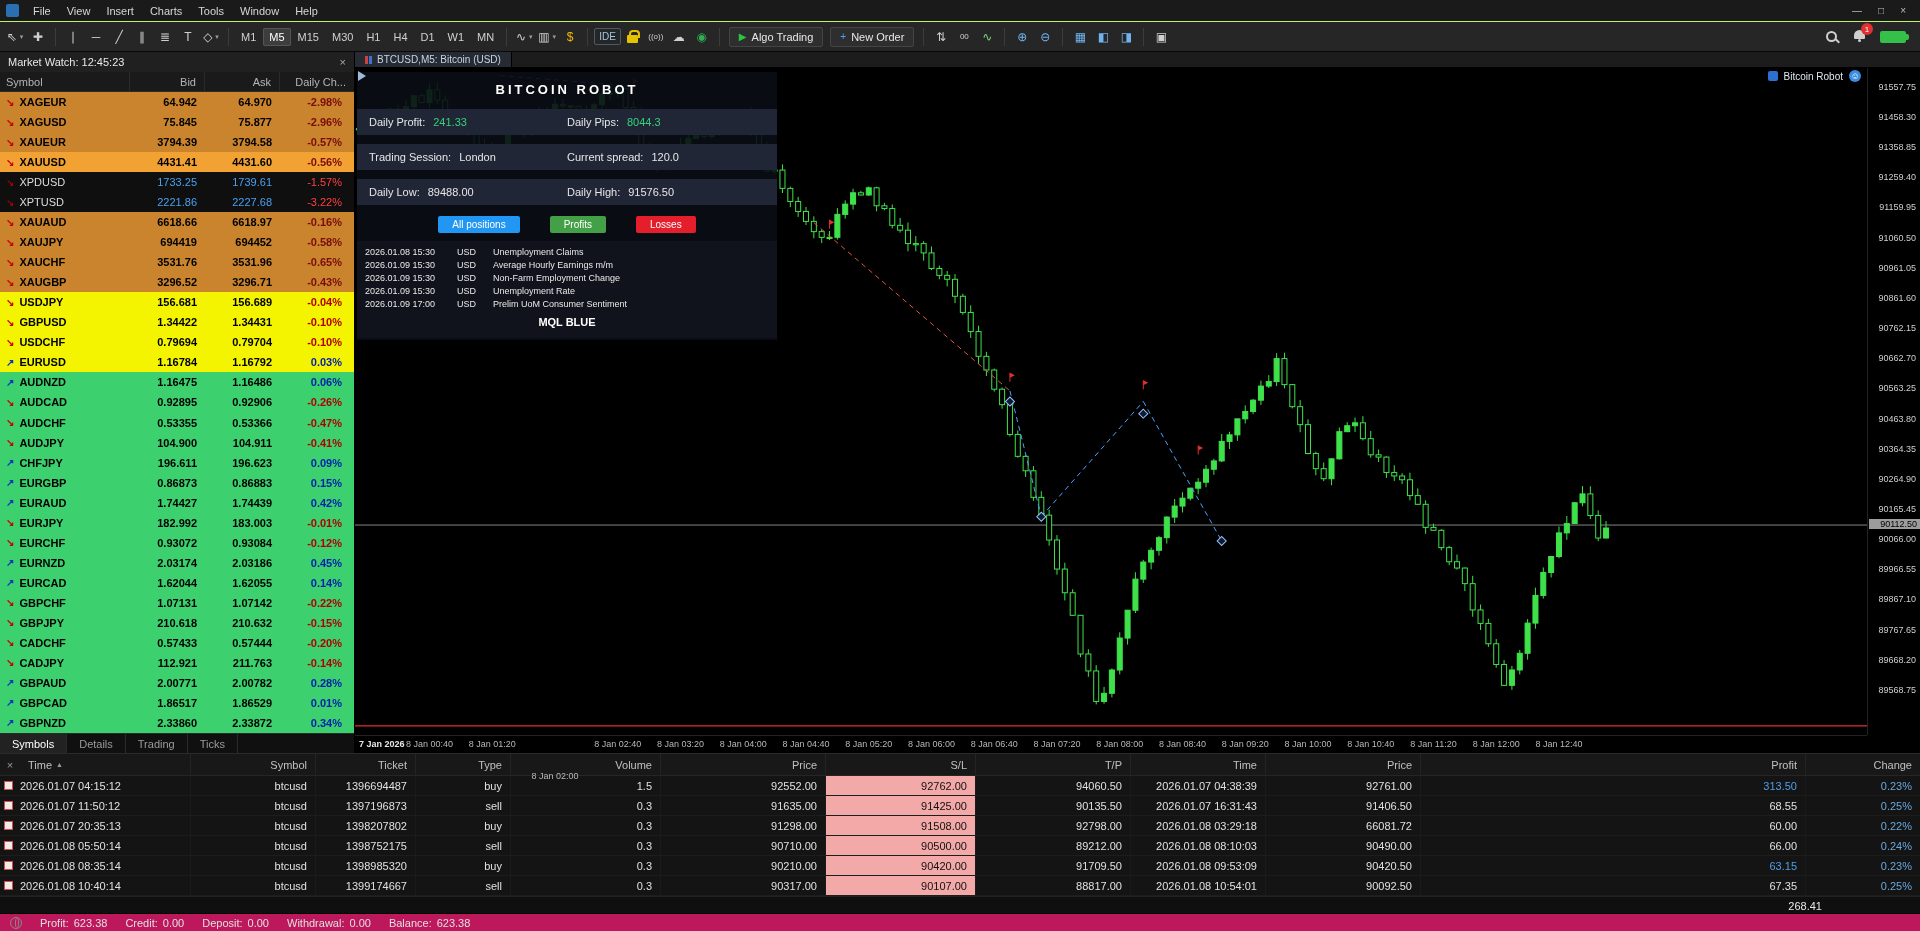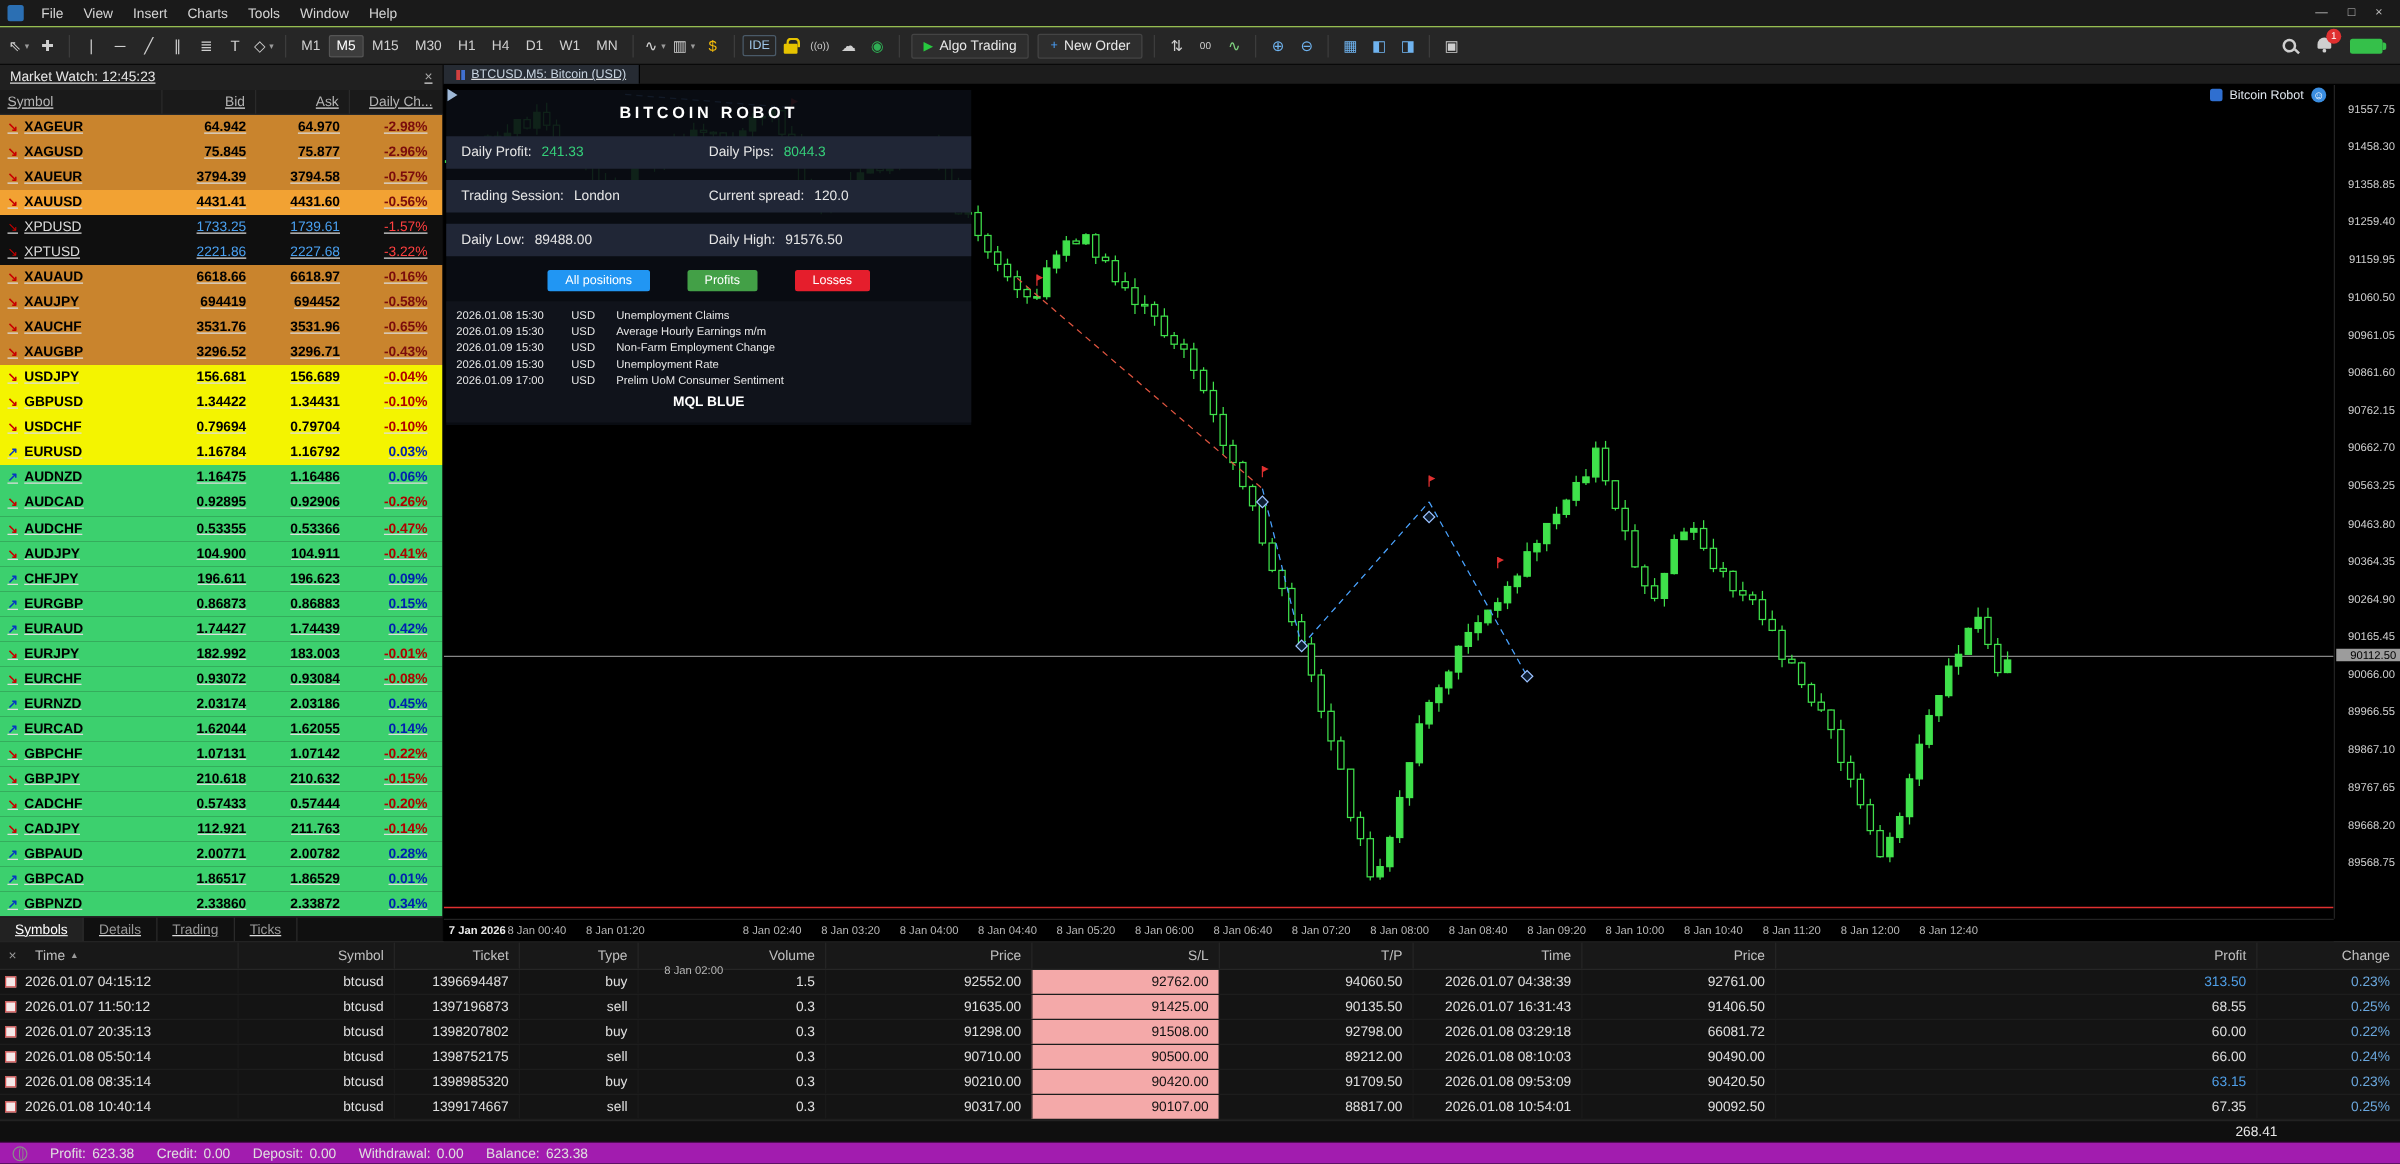--- a/index.html
+++ b/index.html
@@ -34,21 +34,21 @@
   .ico-search::after{content:"";position:absolute;left:10px;top:10px;width:5px;height:2px;background:#cfcfcf;transform:rotate(45deg);}
   .ico-bell{width:13px;height:13px;position:relative;display:inline-block;}
   .ico-bell::before{content:"";position:absolute;left:1px;top:1px;width:11px;height:9px;background:#cfcfcf;border-radius:6px 6px 1px 1px;}
   .ico-bell::after{content:"";position:absolute;left:5px;bottom:0;width:3px;height:3px;background:#cfcfcf;border-radius:50%;}
   .bell-wrap{position:relative;}
   .bell-badge{position:absolute;top:-6px;right:-7px;background:#e03030;color:#fff;font-size:8px;min-width:12px;height:12px;border-radius:6px;display:flex;align-items:center;justify-content:center;padding:0 2px;}
   .ico-battery{width:26px;height:12px;background:#35c04a;border-radius:2px;position:relative;display:inline-block;}
   .ico-battery::after{content:"";position:absolute;right:-3px;top:3px;width:3px;height:6px;background:#35c04a;border-radius:0 2px 2px 0;}
 
   
-  .main{flex:1;display:flex;min-height:0;text-decoration:underline;}
+  .main{flex:1;display:flex;min-height:0;}
 
   
   .market-watch{width:355px;background:#161616;border-right:1px solid #000;display:flex;flex-direction:column;flex:0 0 355px;}
   .mw-title{height:20px;background:#202020;color:#e8e8e8;font-size:11px;display:flex;align-items:center;padding:0 8px;flex:0 0 20px;}
   .mw-close{margin-left:auto;color:#aaa;font-size:11px;}
   .mw-header{height:20px;display:flex;font-size:11px;color:#b5b5b5;border-bottom:1px solid #2a2a2a;align-items:center;flex:0 0 20px;background:#1a1a1a;}
   .mwh{height:100%;display:flex;align-items:center;border-right:1px solid #2a2a2a;}
   .mw-rows{flex:1;display:flex;flex-direction:column;overflow:hidden;}
   .mw-row{flex:1;display:flex;align-items:center;font-size:11px;min-height:0;font-weight:bold;}
   .mw-sym{width:130px;display:flex;gap:5px;padding-left:6px;align-items:center;}
@@ -119,21 +119,21 @@
   .td{padding:0 8px;height:100%;display:flex;align-items:center;border-left:1px solid #1a1a1a;}
   .td.first{border-left:none;padding-left:4px;}
   .deal-ico{width:9px;height:9px;border:1px solid #d05050;background:#f5eaea;margin-right:7px;flex:0 0 9px;}
   .td.sl{background:#f4a9a9;color:#111;}
   .td.profit-blue{color:#4f9fe8;}
   .td.change{color:#6aa7dd;}
   .align-r{justify-content:flex-end;}
   .tbx-footer{height:18px;background:#0f0f0f;display:flex;align-items:center;justify-content:flex-end;padding-right:98px;color:#e8e8e8;flex:0 0 18px;border-top:1px solid #222;}
 
   
-  .statusbar{height:18px;background:#a21caf;border-top:1px solid #000;display:flex;align-items:center;font-size:11px;color:#e0e0e0;padding:0 10px;gap:18px;flex:0 0 18px;}
+  .statusbar{height:18px;background:#be185d;border-top:1px solid #000;display:flex;align-items:center;font-size:11px;color:#e0e0e0;padding:0 10px;gap:18px;flex:0 0 18px;}
   .sb-globe{width:12px;height:12px;border-radius:50%;border:1px solid #8a8a8a;position:relative;}
   .sb-globe::after{content:"";position:absolute;left:4px;top:0;width:2px;height:10px;border-left:1px solid #8a8a8a;border-right:1px solid #8a8a8a;border-radius:50%;}
   .sb-seg{display:flex;gap:5px;}
 </style>
 </head>
 <body>
 
 <div class="app">
 
   <div class="menubar">
@@ -433,21 +433,21 @@
             <span class="mw-ask">183.003</span>
             <span class="mw-chg chg-neg">-0.01%</span>
           </div>
           <div class="mw-row g-green">
             <span class="mw-sym">
               <span class="mw-arrow" style="color: rgb(200, 0, 0);">↘</span>
               <span>EURCHF</span>
             </span>
             <span class="mw-bid">0.93072</span>
             <span class="mw-ask">0.93084</span>
-            <span class="mw-chg chg-neg">-0.08%</span>
+            <span class="mw-chg chg-neg">-0.12%</span>
           </div>
           <div class="mw-row g-green">
             <span class="mw-sym">
               <span class="mw-arrow" style="color: rgb(6, 54, 194);">↗</span>
               <span>EURNZD</span>
             </span>
             <span class="mw-bid">2.03174</span>
             <span class="mw-ask">2.03186</span>
             <span class="mw-chg chg-pos">0.45%</span>
           </div>

